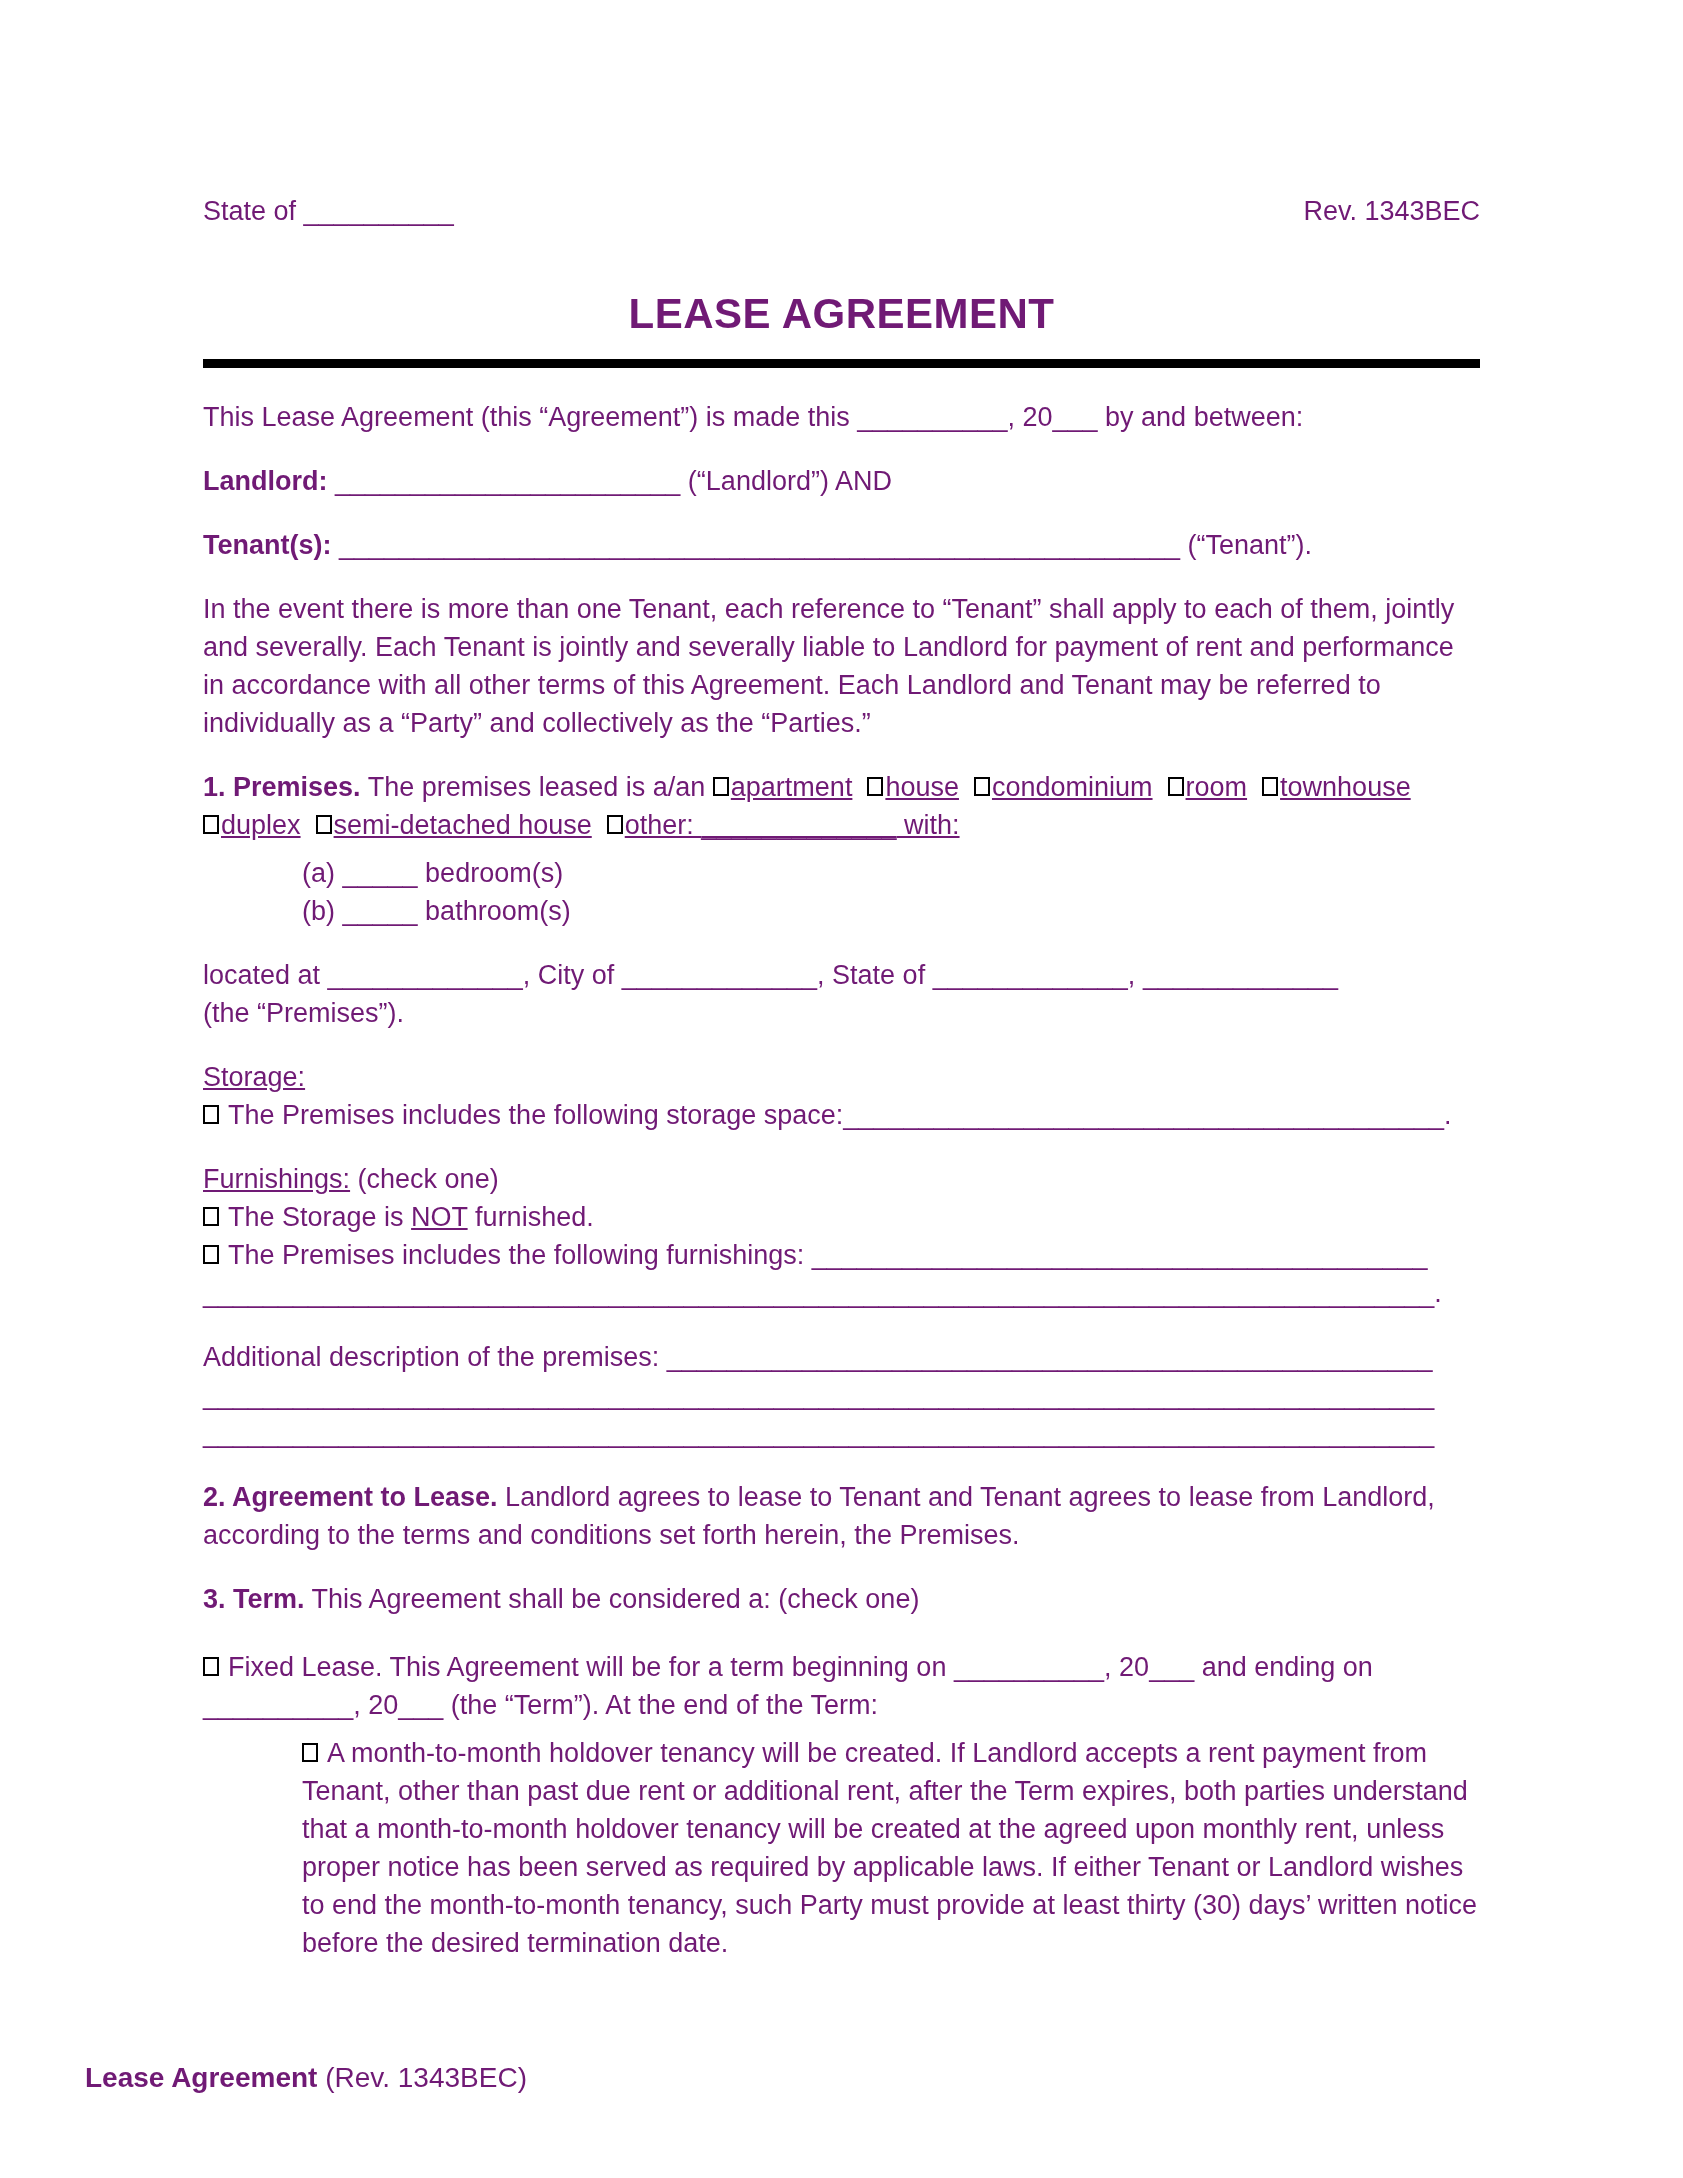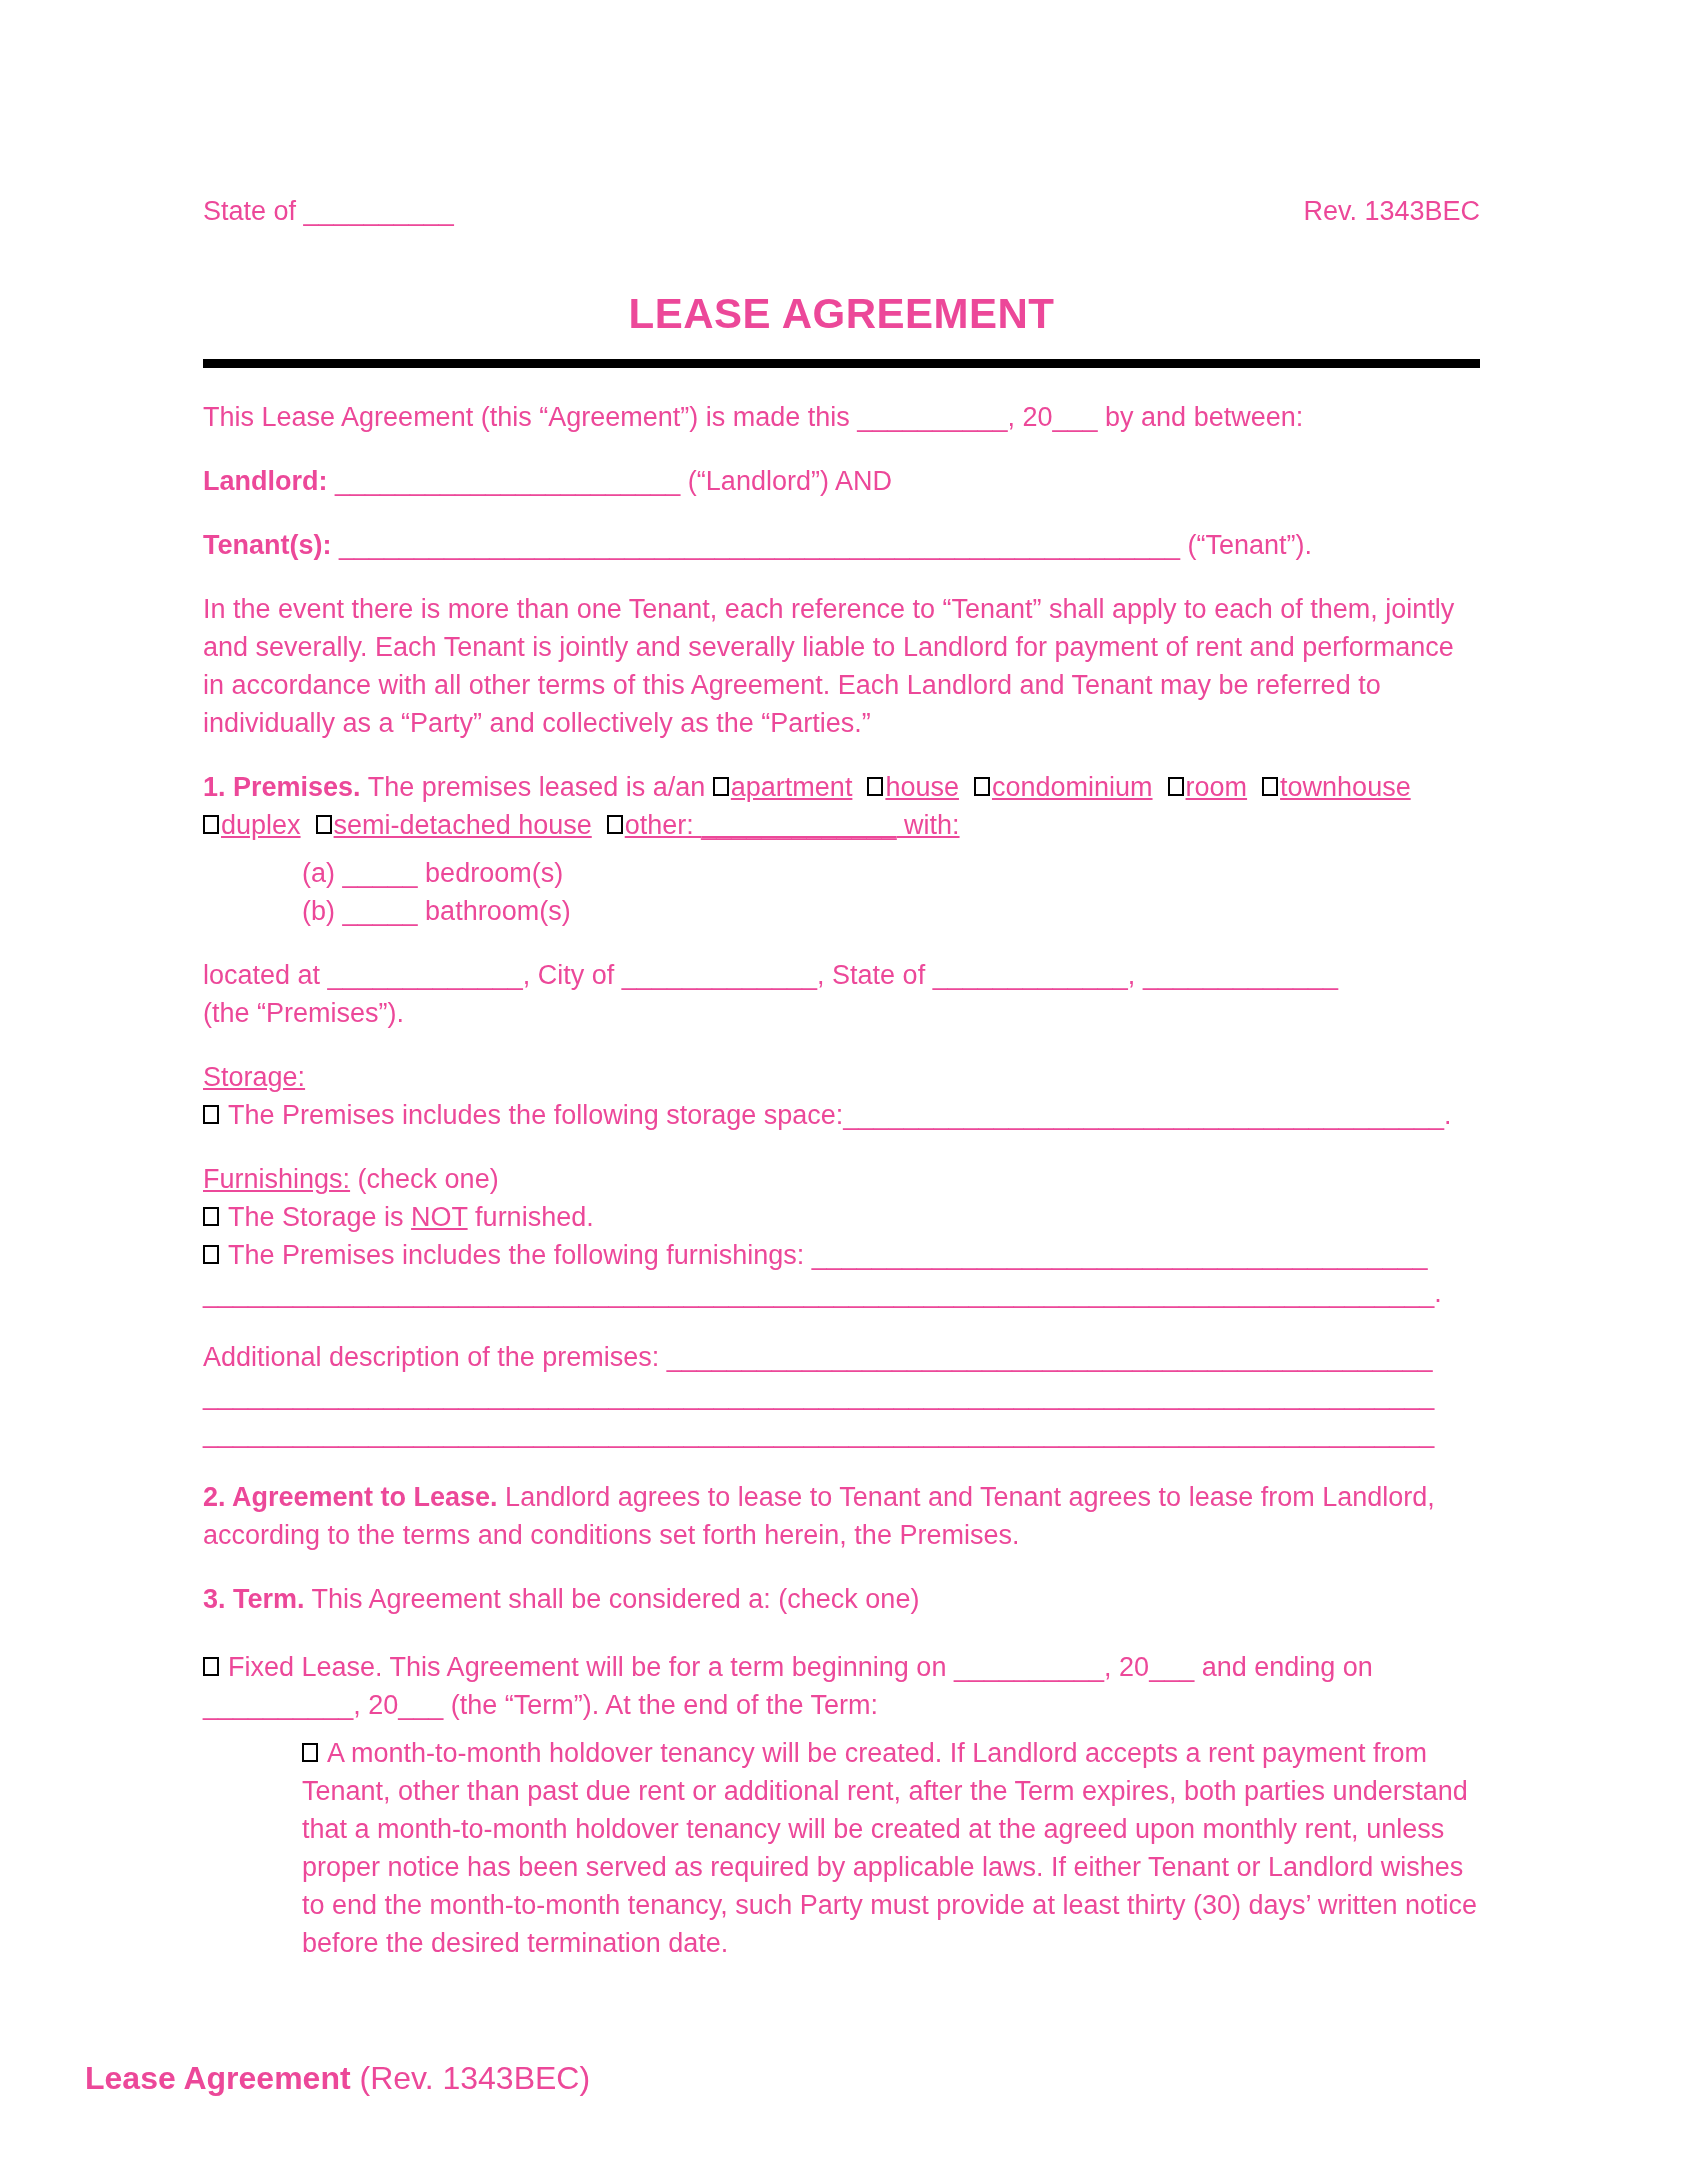--- a/index.html
+++ b/index.html
@@ -1,20 +1,20 @@
 <!DOCTYPE html>
 <html><head>
 <meta charset="utf-8">
 <style>
   html, body { margin:0; padding:0; background:#ffffff; }
   .page {
     position:relative;
     width:1683px; height:2178px;
     background:#ffffff;
-    color:#ec4899;
+    color:#701a75;
     font-family:"Liberation Sans", sans-serif;
     font-size:27px;
     line-height:38px;
     box-sizing:border-box;
     padding:192px 203px 0 203px;
     overflow:hidden;
   }
   .topline { display:flex; justify-content:space-between; }
   .title {
     margin:61px 0 0 0;
@@ -37,21 +37,21 @@
     border:2px solid #000;
     background:#fff;
   }
   .cb.sp { margin-right:9px; }
   .cb.tight { margin-right:2px; }
   .cb.gapl { margin-left:16px; }
   .opt { margin-right:15px; white-space:nowrap;text-decoration:underline; }
   .footer {
     position:absolute;
     left:85px; top:2061px;
-    font-size:32px; line-height:34px;
+    font-size:28px; line-height:34px;
   }
 </style>
 </head>
 <body>
 
 <div class="page">
 
   <div class="topline">
     <span><span>State of </span><span>__________</span></span>
     <span>Rev. 1343BEC</span>

